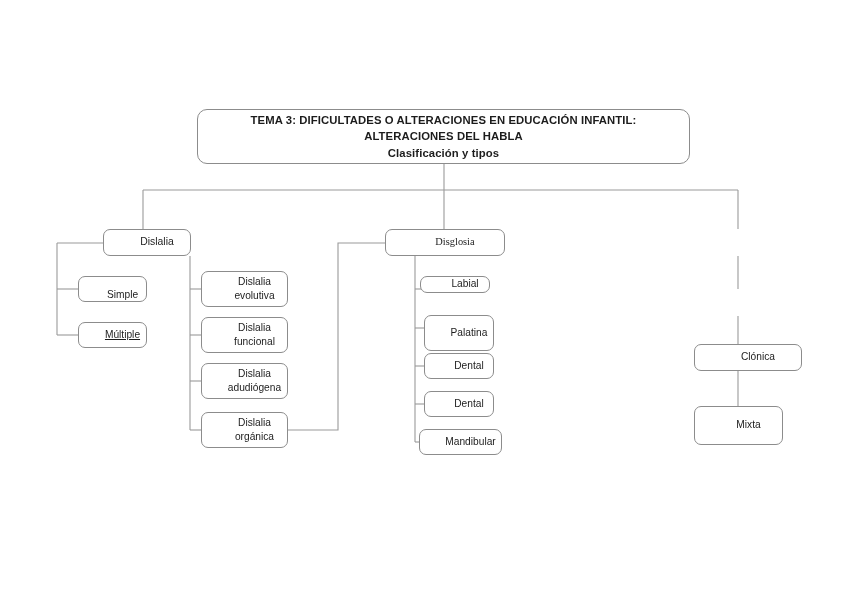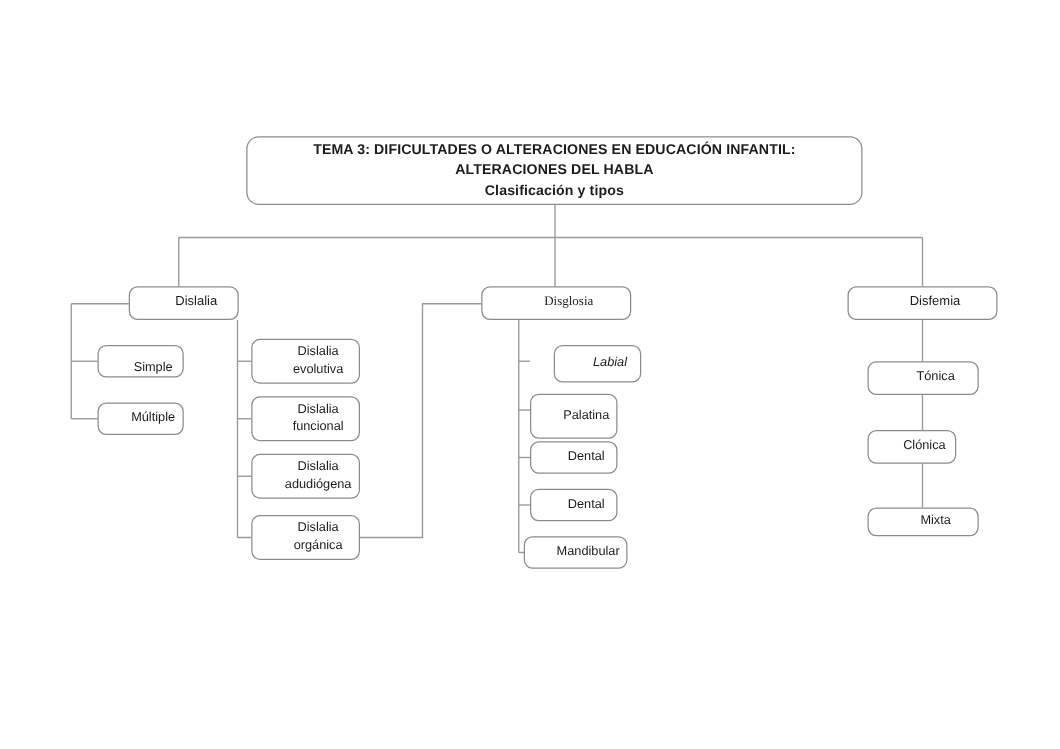--- a/index.html
+++ b/index.html
@@ -123,21 +123,21 @@
   </div>
 
   <div class="node cat-node" style="left:103px; top:229px; width:88px; height:27px;">
     <span class="lbl">Dislalia</span>
   </div>
 
   <div class="node leaf-node" style="left:78px; top:276px; width:69px; height:26px;align-items:flex-end;">
     <span class="lbl">Simple</span>
   </div>
 
-  <div class="node leaf-node" style="left:78px; top:322px; width:69px; height:26px;">
+  <div class="node leaf-node" style="left:78px; top:322px; width:69px; height:26px;text-decoration:underline;">
     <span class="lbl">Múltiple</span>
   </div>
 
   <div class="node leaf-node leaf-two" style="left:201px; top:271px; width:87px; height:36px;">
     <span class="lbl">Dislalia
 evolutiva</span>
   </div>
 
   <div class="node leaf-node leaf-two" style="left:201px; top:317px; width:87px; height:36px;">
     <span class="lbl">Dislalia
@@ -151,49 +151,43 @@
 
   <div class="node leaf-node leaf-two" style="left:201px; top:412px; width:87px; height:36px;">
     <span class="lbl">Dislalia
 orgánica</span>
   </div>
 
   <div class="node cat-node" style="left:385px; top:229px; width:120px; height:27px;font-family:Liberation Serif, serif;">
     <span class="lbl">Disglosia</span>
   </div>
 
-  <div class="node leaf-node" style="left:443px; top:276px; width:70px; height:30px;font-style:italic;">
+  <div class="node leaf-node" style="left:420px; top:276px; width:70px; height:17px;">
     <span class="lbl">Labial</span>
   </div>
 
   <div class="node leaf-node" style="left:424px; top:315px; width:70px; height:36px;">
     <span class="lbl">Palatina</span>
   </div>
 
   <div class="node leaf-node" style="left:424px; top:353px; width:70px; height:26px;">
     <span class="lbl">Dental</span>
   </div>
 
   <div class="node leaf-node" style="left:424px; top:391px; width:70px; height:26px;">
     <span class="lbl">Dental</span>
   </div>
 
   <div class="node leaf-node" style="left:419px; top:429px; width:83px; height:26px;align-items:center;">
     <span class="lbl">Mandibular</span>
   </div>
 
-  <div class="node cat-node" style="left:678px; top:229px; width:120px; height:27px;">
-    <span class="lbl">Disfemia</span>
-  </div>
 
-  <div class="node leaf-node" style="left:694px; top:289px; width:89px; height:27px;">
-    <span class="lbl">Tónica</span>
-  </div>
 
-  <div class="node leaf-node" style="left:694px; top:344px; width:71px; height:27px;">
+  <div class="node leaf-node" style="left:694px; top:344px; width:108px; height:27px;">
     <span class="lbl">Clónica</span>
   </div>
 
-  <div class="node leaf-node" style="left:694px; top:406px; width:89px; height:23px;">
+  <div class="node leaf-node" style="left:694px; top:406px; width:89px; height:39px;">
     <span class="lbl">Mixta</span>
   </div>
 
 </div>
 
 </body></html>

